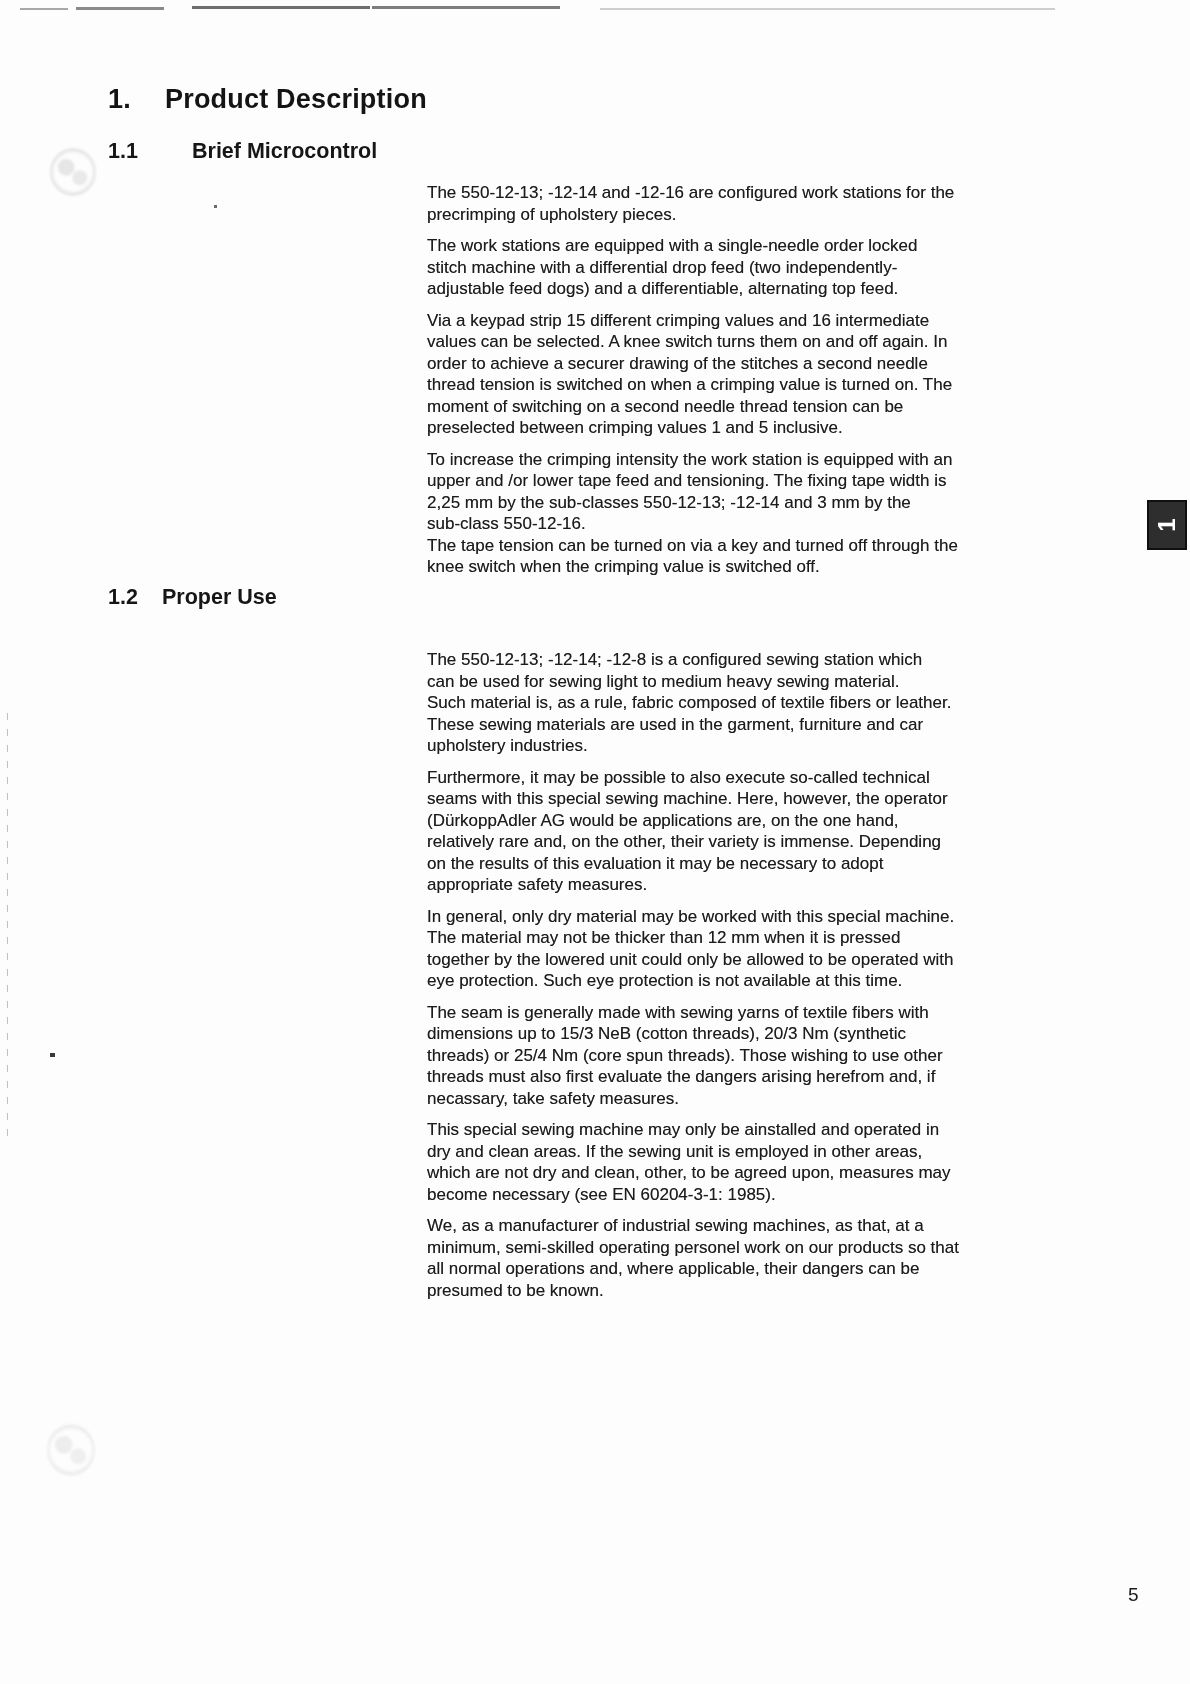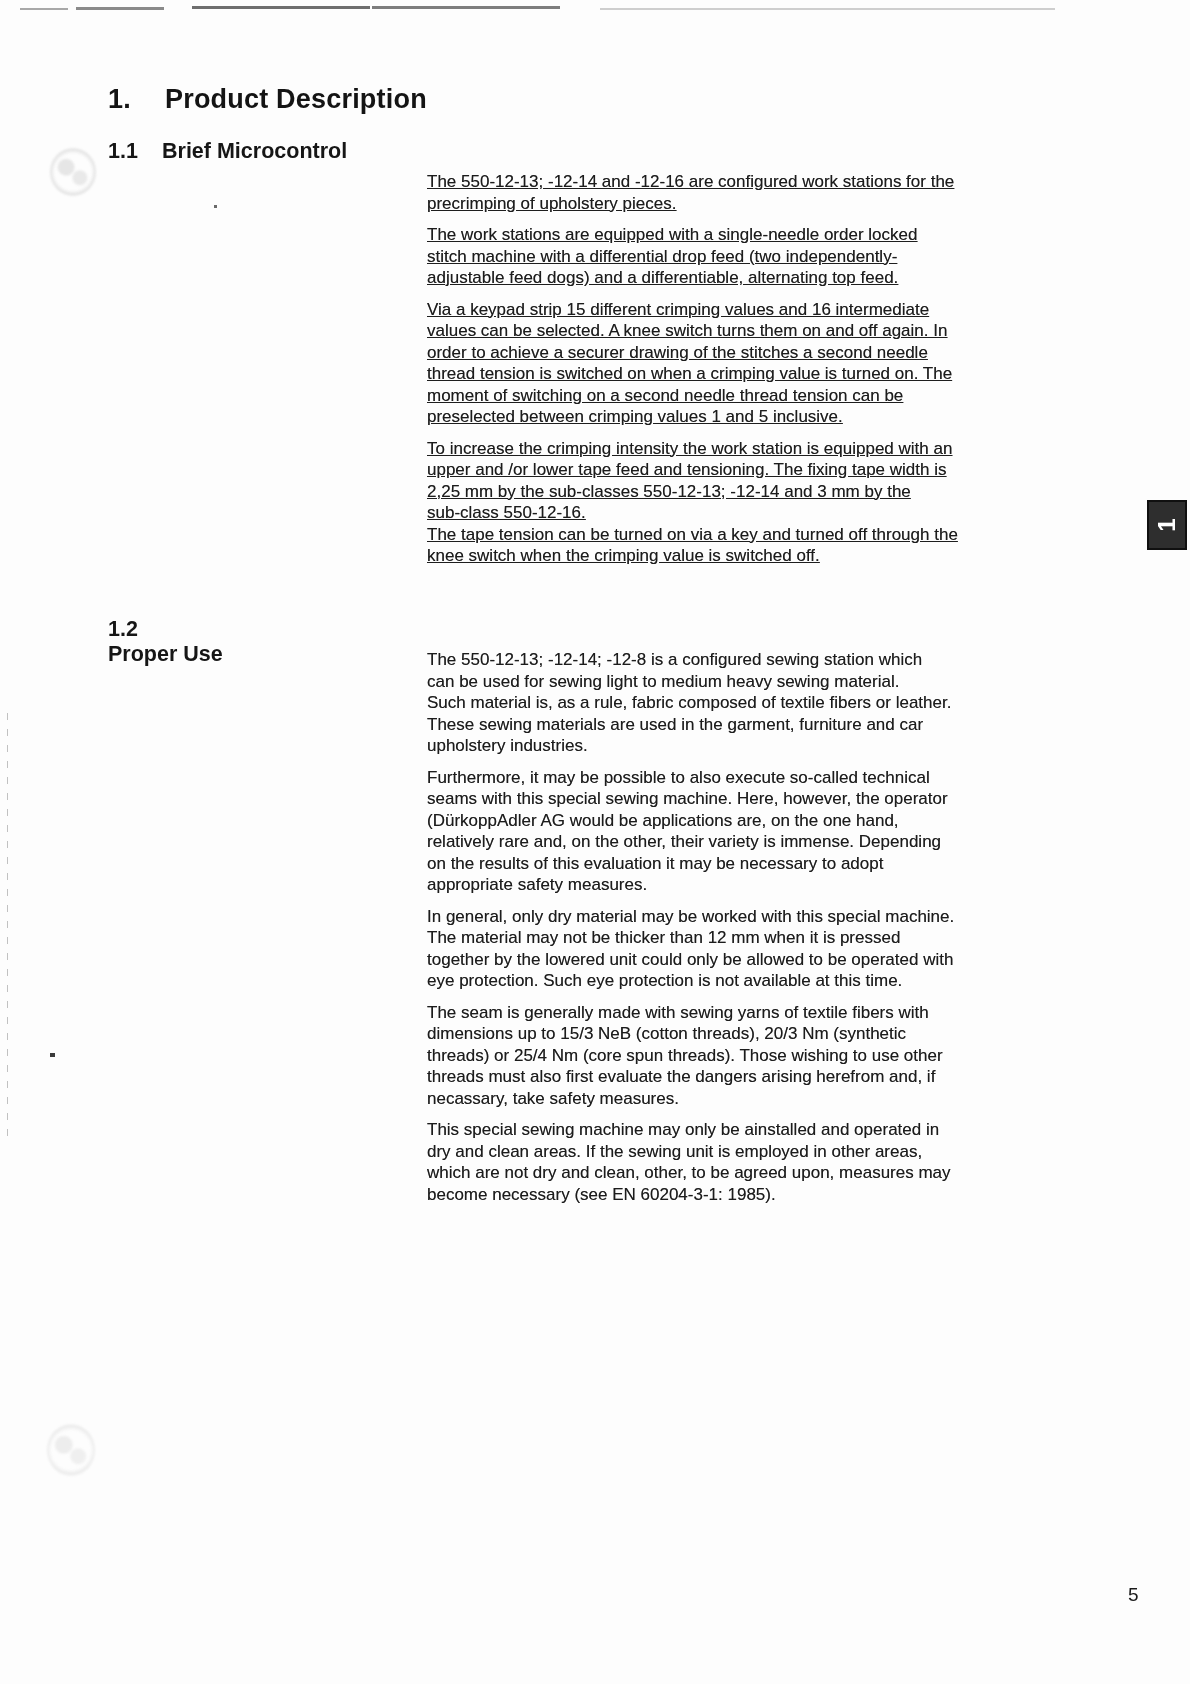--- a/index.html
+++ b/index.html
@@ -31,29 +31,29 @@
   .h1-row .sec-num { width: 57px; flex: 0 0 auto; }
   .h2-row {
     position: absolute;
     left: 108px;
     display: flex;
     font-weight: bold;
     font-size: 21.5px;
     color: #161616;
   }
   .h2-row .sec-num { width: 54px; flex: 0 0 auto; }
-  .h2-brief { top: 139px; }
-  .h2-proper { top: 617px; flex-direction: column; }
+  .h2-brief { top: 139px; gap: 30px; }
+  .h2-proper { top: 585px; }
   
   .body-col {
     position: absolute;
     left: 427px;
     width: 660px;
   }
-  .body-brief  { top: 171px; text-decoration: underline; }
+  .body-brief  { top: 182px; }
   .body-proper { top: 649px; }
   .body-col p {
     margin: 0 0 10px 0;
     font-size: 17px;
     line-height: 21.5px;
     white-space: pre-line;
     color: #1c1c1c;
     text-shadow: 0 0 0.5px rgba(20,20,20,0.55);
   }
   
@@ -189,17 +189,21 @@
 eye protection. Such eye protection is not available at this time.</p>
     <p>The seam is generally made with sewing yarns of textile fibers with
 dimensions up to 15/3 NeB (cotton threads), 20/3 Nm (synthetic
 threads) or 25/4 Nm (core spun threads). Those wishing to use other
 threads must also first evaluate the dangers arising herefrom and, if
 necassary, take safety measures.</p>
     <p>This special sewing machine may only be ainstalled and operated in
 dry and clean areas. If the sewing unit is employed in other areas,
 which are not dry and clean, other, to be agreed upon, measures may
 become necessary (see EN 60204-3-1: 1985).</p>
+    <p>We, as a manufacturer of industrial sewing machines, as that, at a
+minimum, semi-skilled operating personel work on our products so that
+all normal operations and, where applicable, their dangers can be
+presumed to be known.</p>
   </div>
 
   <div class="page-number">5</div>
 
 </div>
 
 </body></html>

